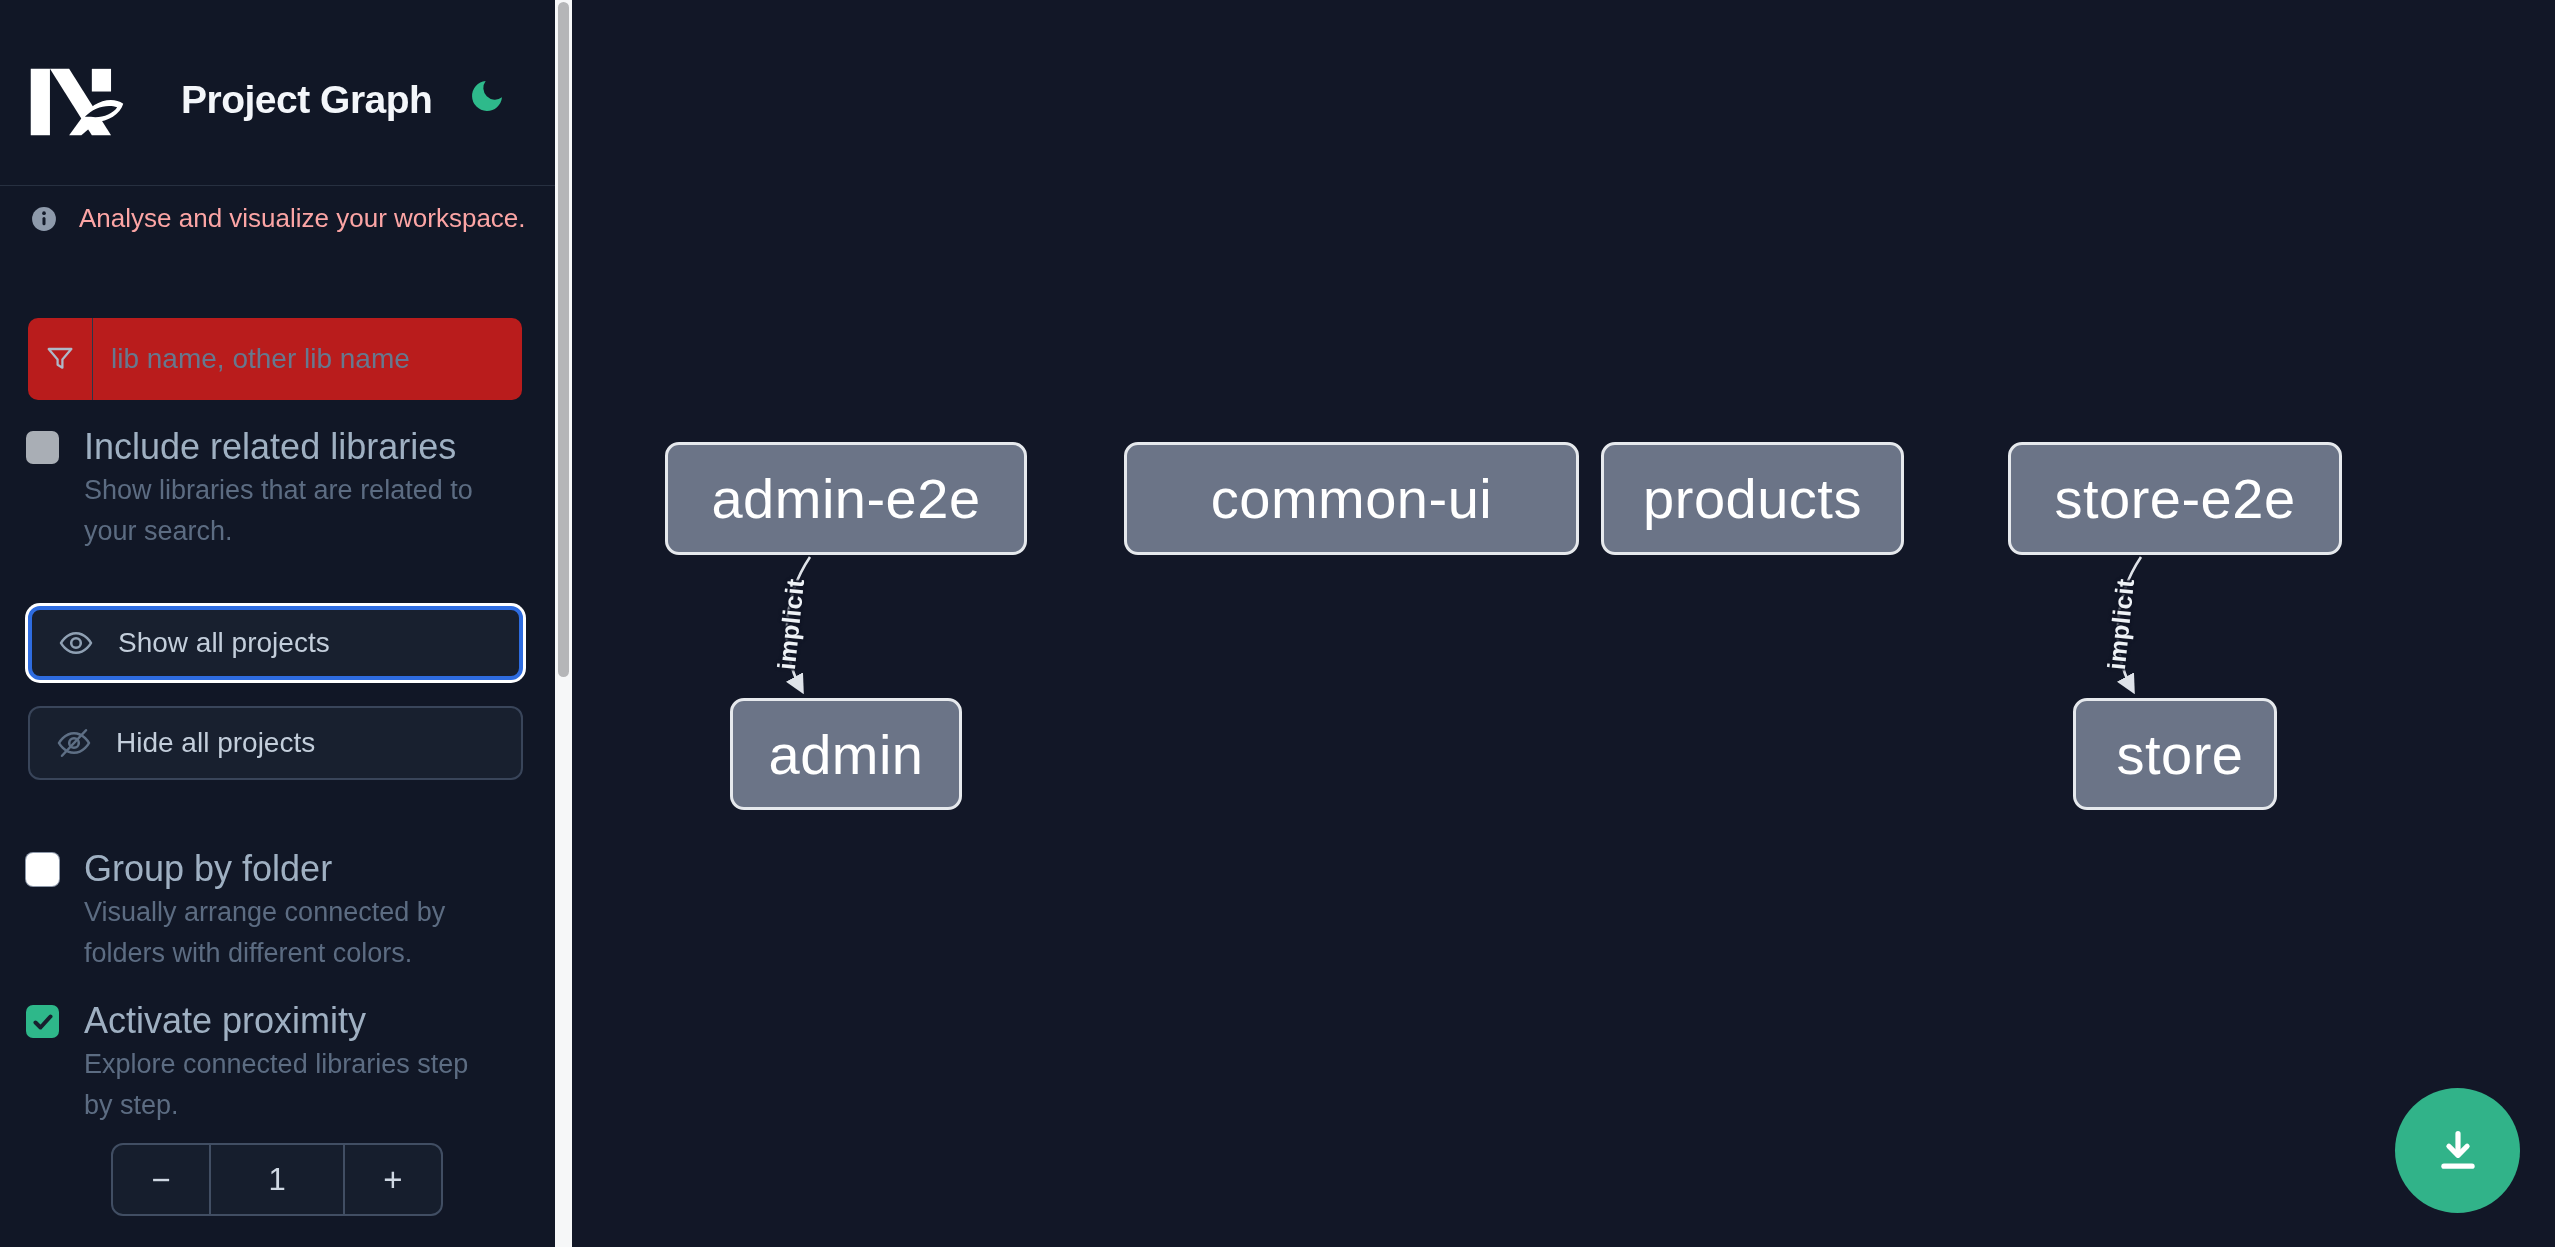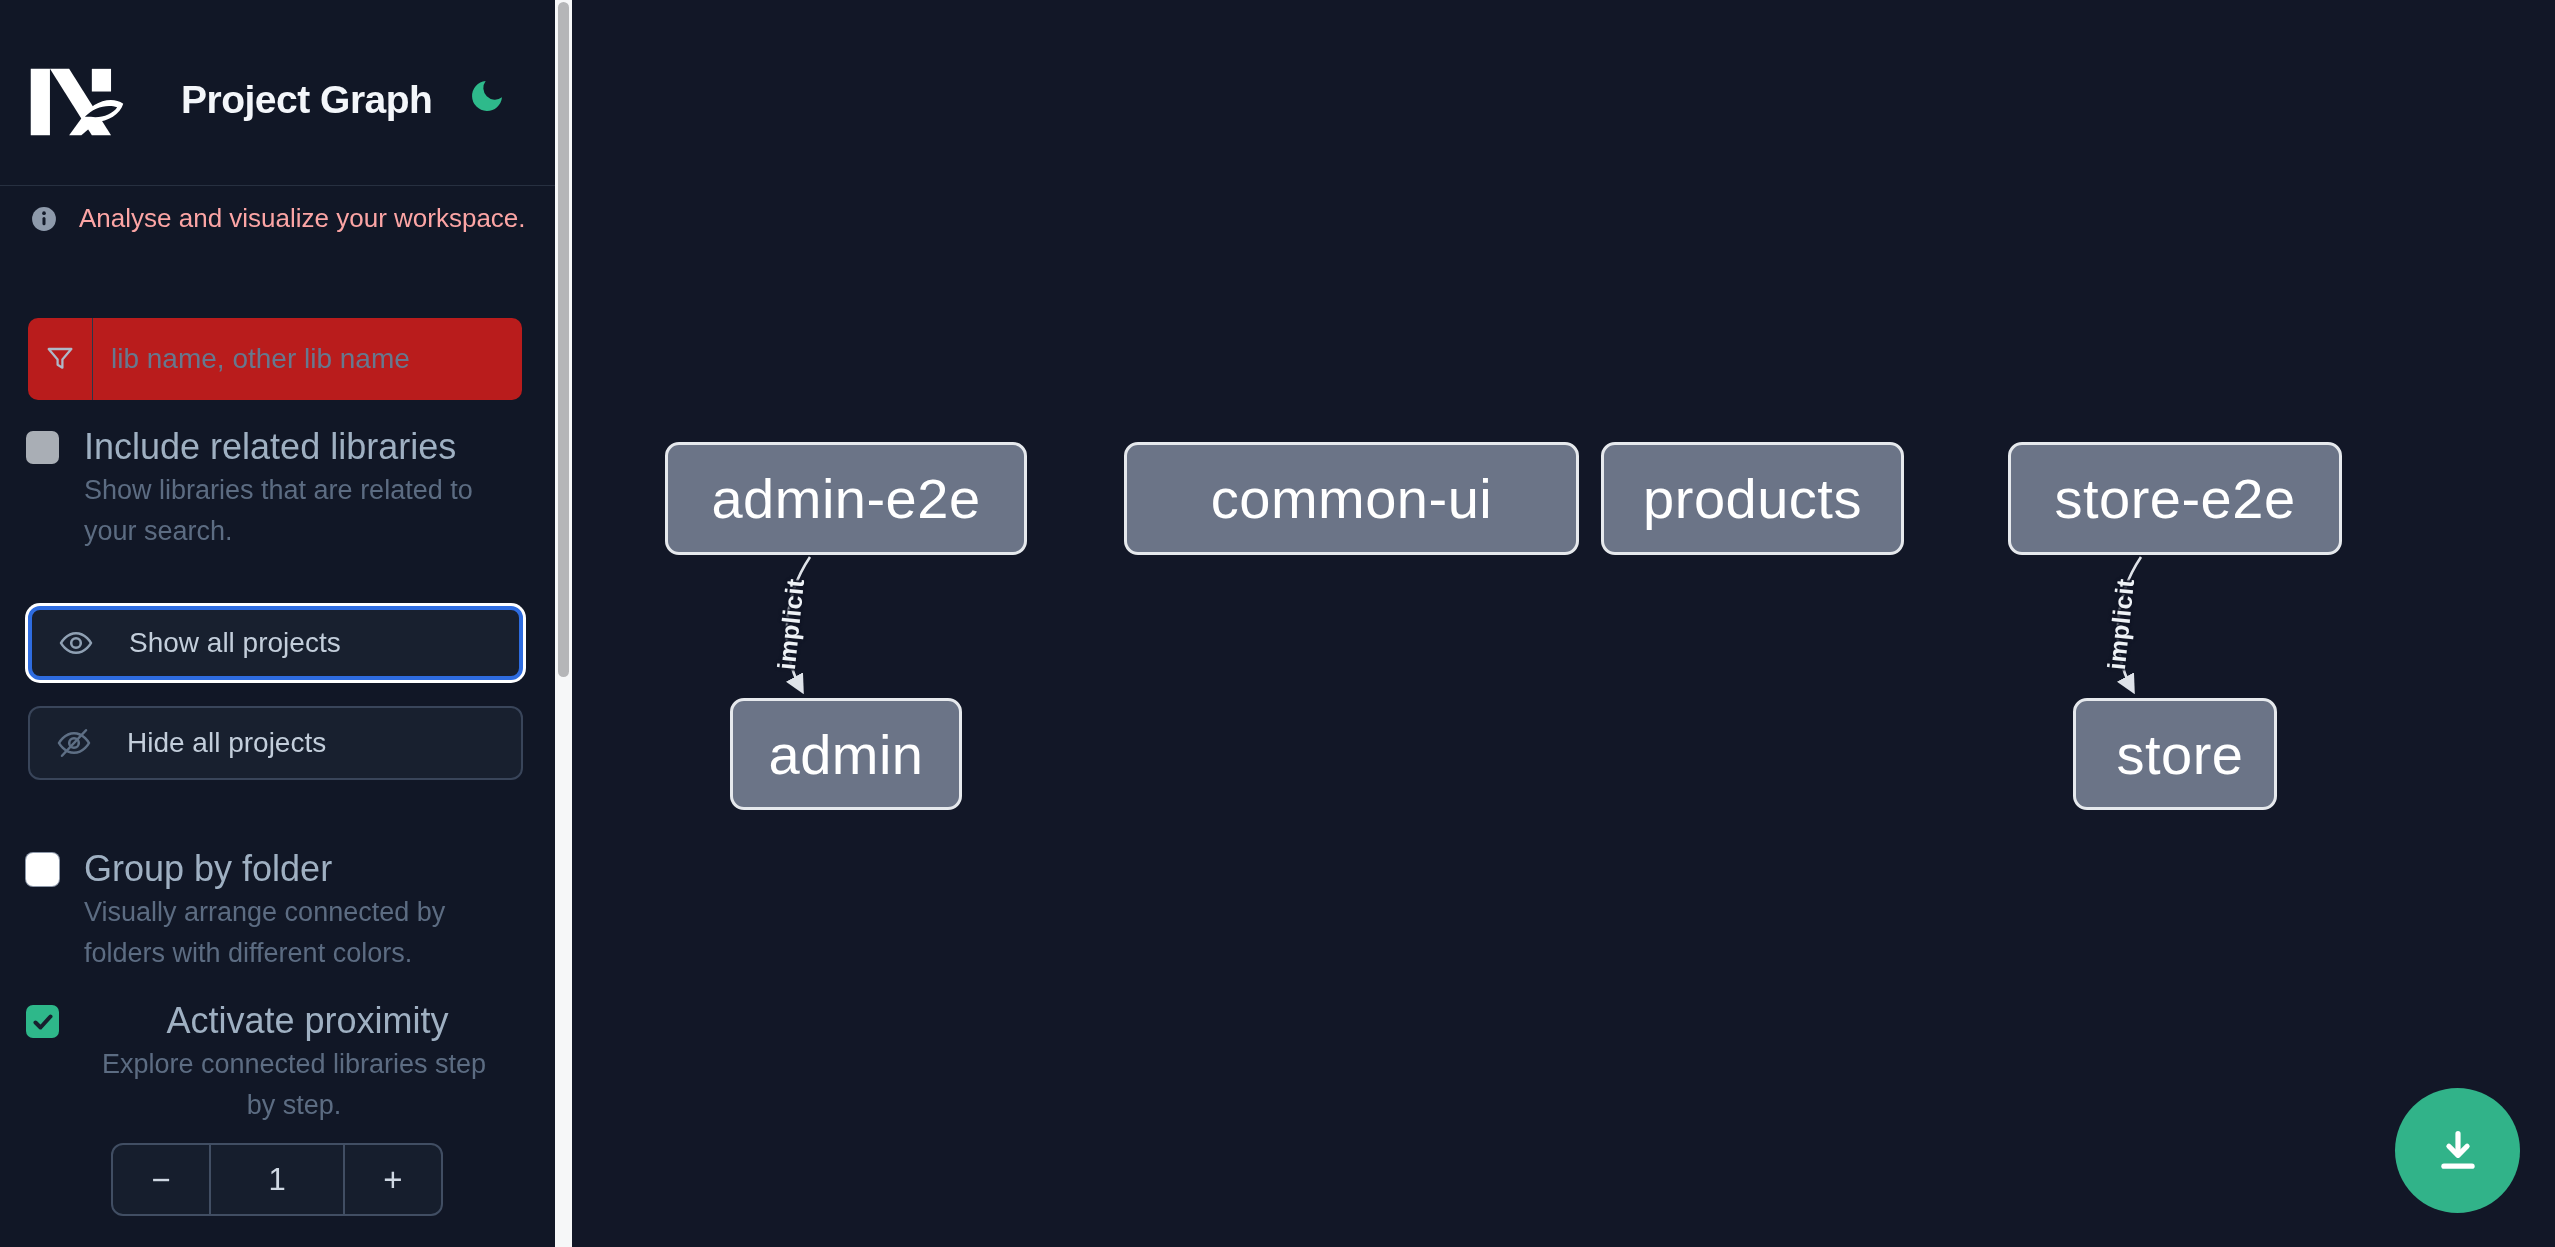--- a/index.html
+++ b/index.html
@@ -24,23 +24,23 @@
   .option { position: absolute; left: 26px; width: 505px; }
   .cb { position: absolute; left: 0; top: 3px; width: 33px; height: 33px; border-radius: 7px; }
   .cb.gray { background: #a9aeb5; }
   .cb.white { background: #ffffff; box-shadow: 0 0 0 1px #8d98a9; }
   .cb.green { background: #2eb88a; display: flex; align-items: center; justify-content: center; }
   .opt-label { margin-left: 58px; font-size: 36px; font-weight: 400; color: #9fb0c2; line-height: 38px; }
   .opt-desc { margin-left: 58px; width: 420px; font-size: 27px; color: #5c6c82; line-height: 41px; margin-top: 4px; }
 
   #opt-include { top: 428px; }
   #opt-group { top: 850px; }
-  #opt-proximity { top: 1002px; text-align: center; }
+  #opt-proximity { top: 1002px; }
 
-  .side-btn { position: absolute; left: 28px; width: 495px; height: 74px; border-radius: 12px; display: flex; align-items: center; gap: 35px; padding: 0 26px; font-size: 28px; font-weight: 500; color: #c3cedb; background: #18202f; cursor: pointer; font-family: "Liberation Sans", sans-serif; }
+  .side-btn { position: absolute; left: 28px; width: 495px; height: 74px; border-radius: 12px; display: flex; align-items: center; gap: 24px; padding: 0 26px; font-size: 28px; font-weight: 500; color: #c3cedb; background: #18202f; cursor: pointer; font-family: "Liberation Sans", sans-serif; }
   #show-all-btn { top: 606px; border: 4px solid #2e6ce0; box-shadow: 0 0 0 3px #ffffff; }
   #hide-all-btn { top: 706px; border: 2px solid #39455a; }
   .side-btn svg { flex: 0 0 auto; }
 
   #stepper { position: absolute; left: 111px; top: 1143px; width: 332px; height: 73px; border: 2px solid #414e63; border-radius: 12px; display: flex; overflow: hidden; background: #161e2d; }
   #stepper button, #stepper .val { background: transparent; border: none; color: #cfd8e3; font-size: 33px; display: flex; align-items: center; justify-content: center; font-family: "Liberation Sans", sans-serif; }
   #stepper button { width: 96px; cursor: pointer; }
   #stepper .val { flex: 1; border-left: 2px solid #414e63; border-right: 2px solid #414e63; font-size: 31px; }
 
   #side-scrollbar { position: absolute; left: 555px; top: 0; width: 17px; height: 1247px; background: #f6f7f8; }

